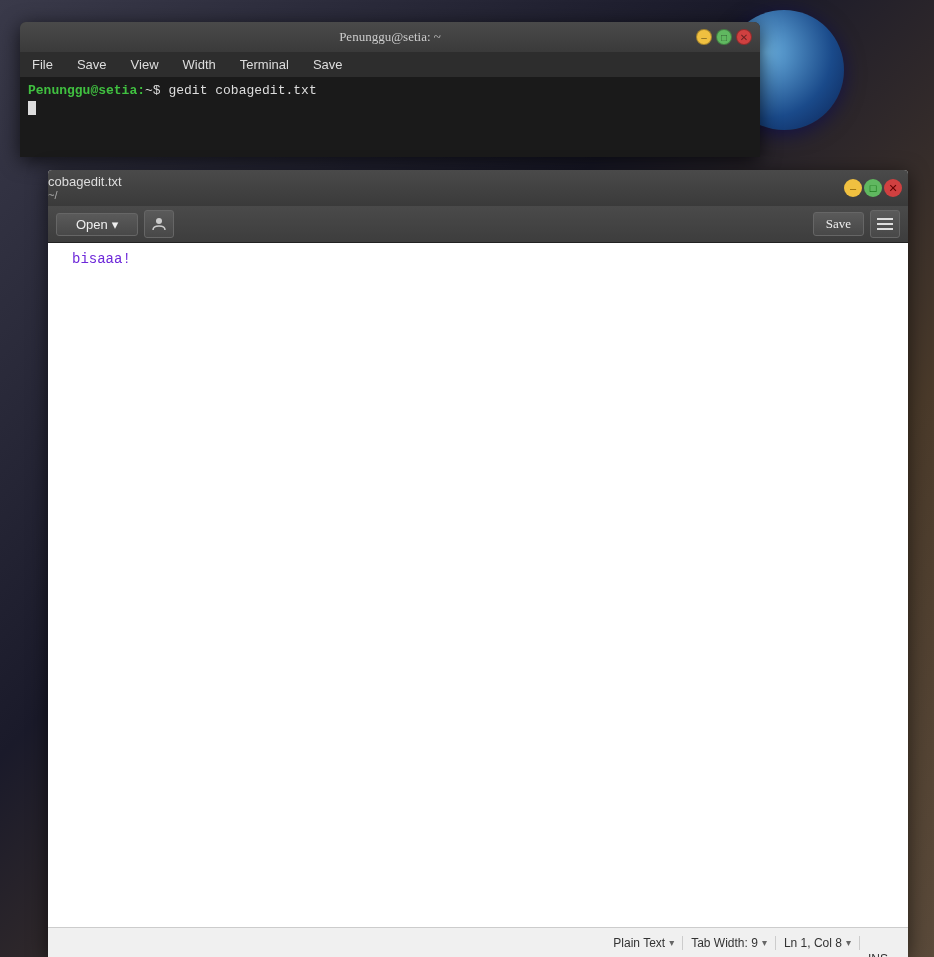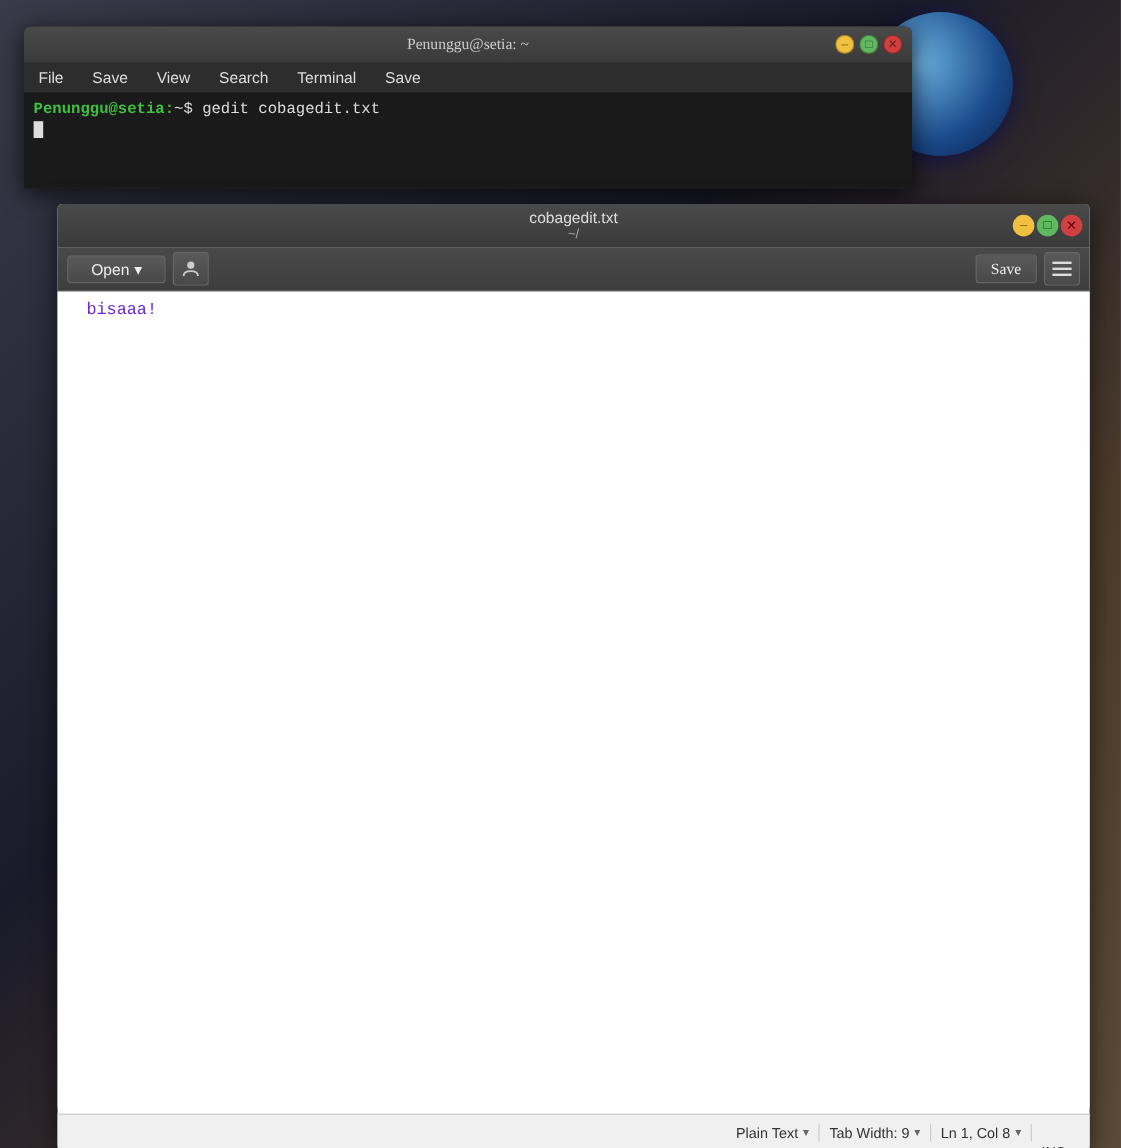--- a/index.html
+++ b/index.html
@@ -156,21 +156,20 @@
       border-radius: 4px 4px 0 0;
       padding: 0;
       display: flex;
       align-items: center;
       height: 36px;
       position: relative;
     }
 
     .gedit-title-text {
       flex: 1;
-      text-align: center;
       color: #ddd;
       font-size: 13px;
       line-height: 1.2;
     }
 
     .gedit-title-filename {
       display: block;
       font-weight: normal;
     }
 
@@ -353,21 +352,21 @@
       </div>
       <div class="terminal-btn btn-close">
         <span>✕</span>
       </div>
     </div>
   </div>
   <div class="terminal-menubar">
     <span class="terminal-menu-item">File</span>
     <span class="terminal-menu-item">Save</span>
     <span class="terminal-menu-item">View</span>
-    <span class="terminal-menu-item">Search</span>
+    <span class="terminal-menu-item">Width</span>
     <span class="terminal-menu-item">Terminal</span>
     <span class="terminal-menu-item">Save</span>
   </div>
   <div class="terminal-content">
     <div class="terminal-prompt">
       <span class="hostname">Penunggu@setia:</span><span>~</span><span>$</span><span class="command"> gedit cobagedit.txt</span>
     </div>
     <div class="terminal-cursor"></div>
   </div>
 </div>

